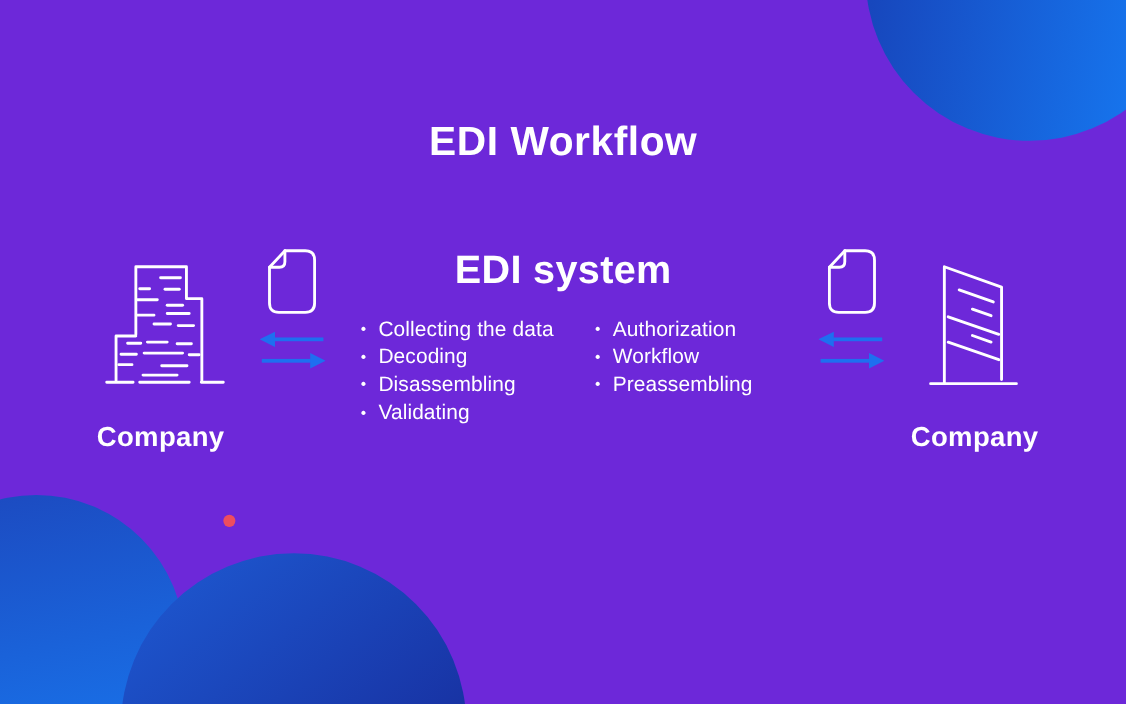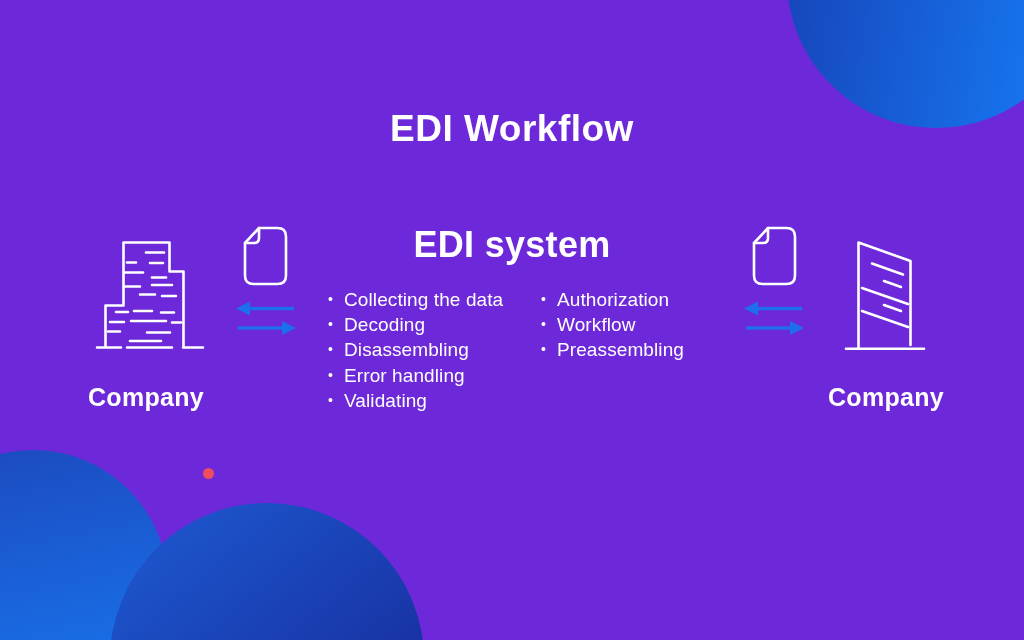--- a/index.html
+++ b/index.html
@@ -113,21 +113,20 @@
       </g>
     </svg>
   </div>
 
   <div class="system-heading">EDI system</div>
 
   <ul class="func-list left">
     <li>Collecting the data</li>
     <li>Decoding</li>
     <li>Disassembling</li>
-    <li>Error handling</li>
     <li>Validating</li>
   </ul>
 
   <ul class="func-list right">
     <li>Authorization</li>
     <li>Workflow</li>
     <li>Preassembling</li>
   </ul>
 
   <div class="icon" style="left:751px;top:226px;">

